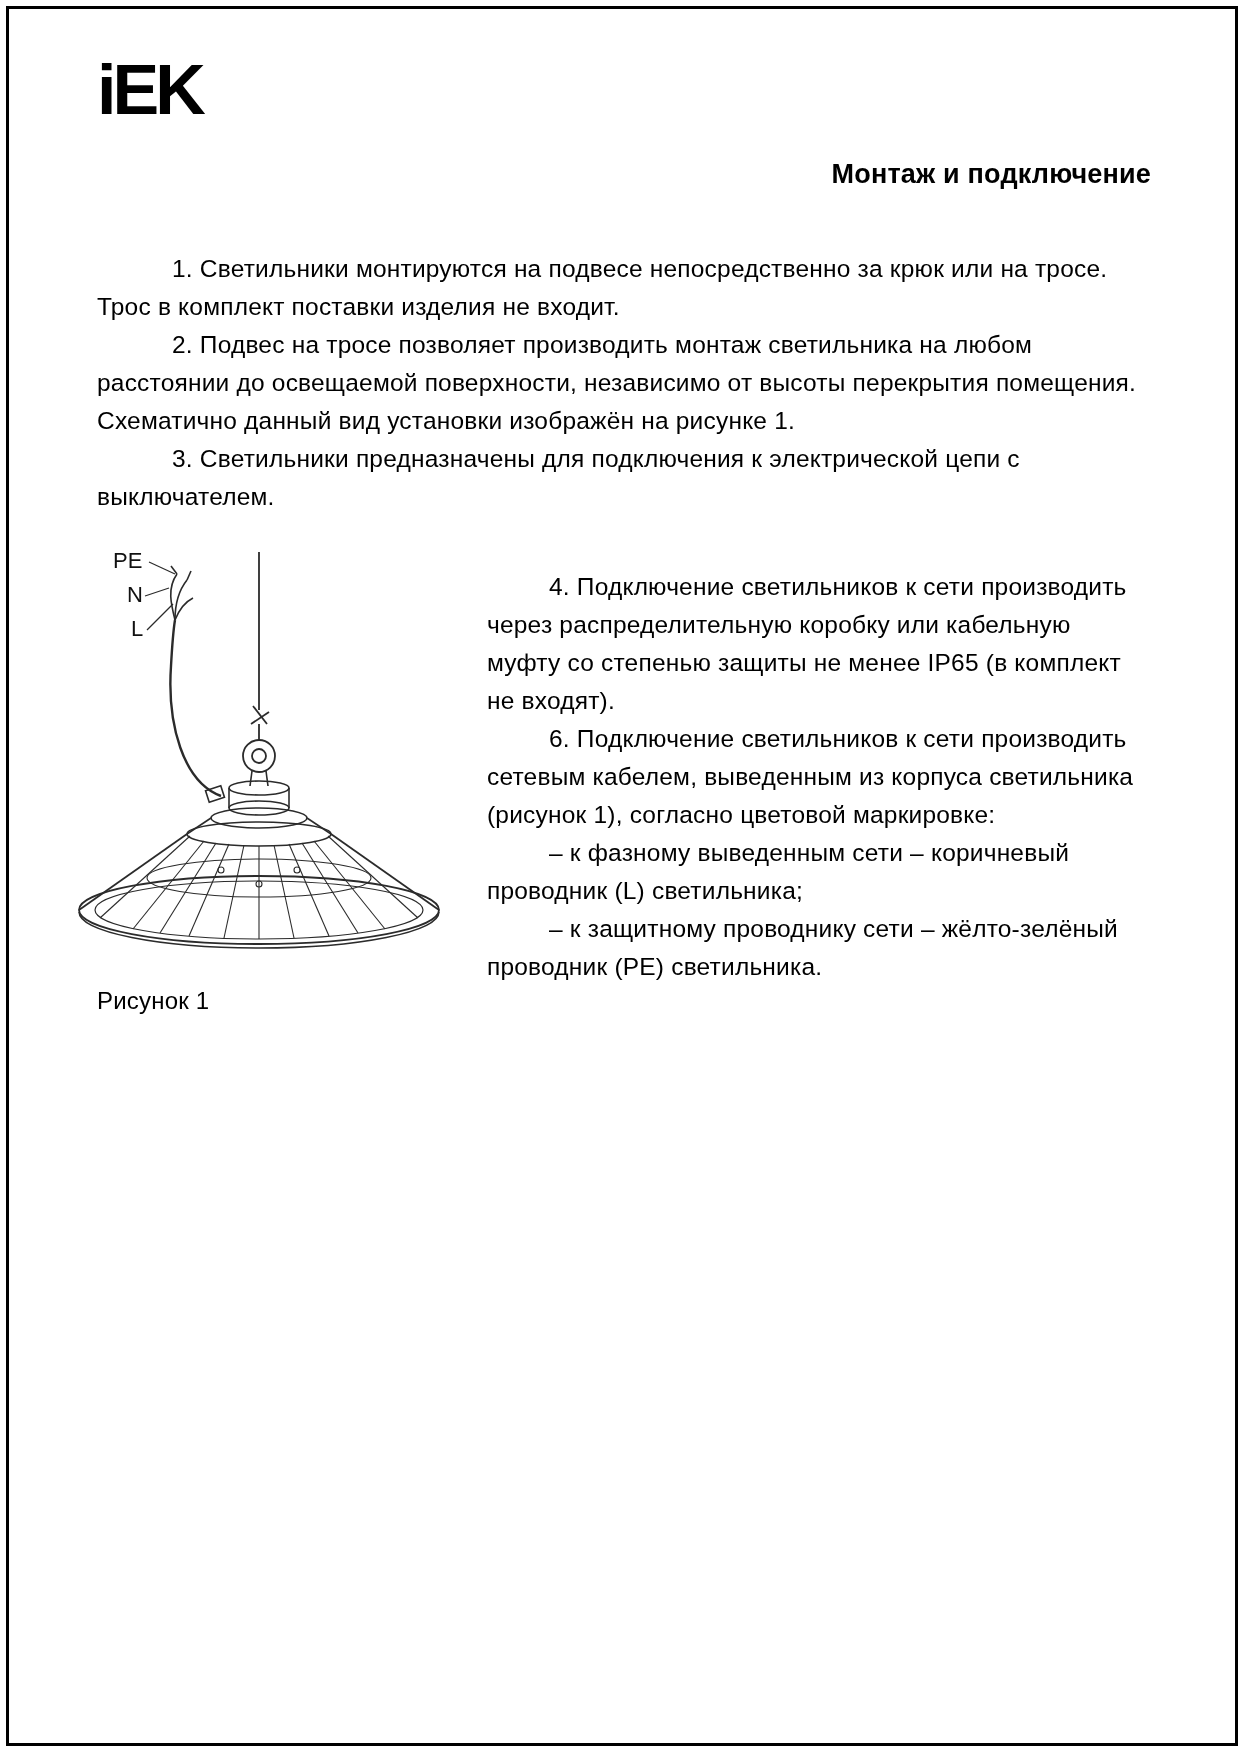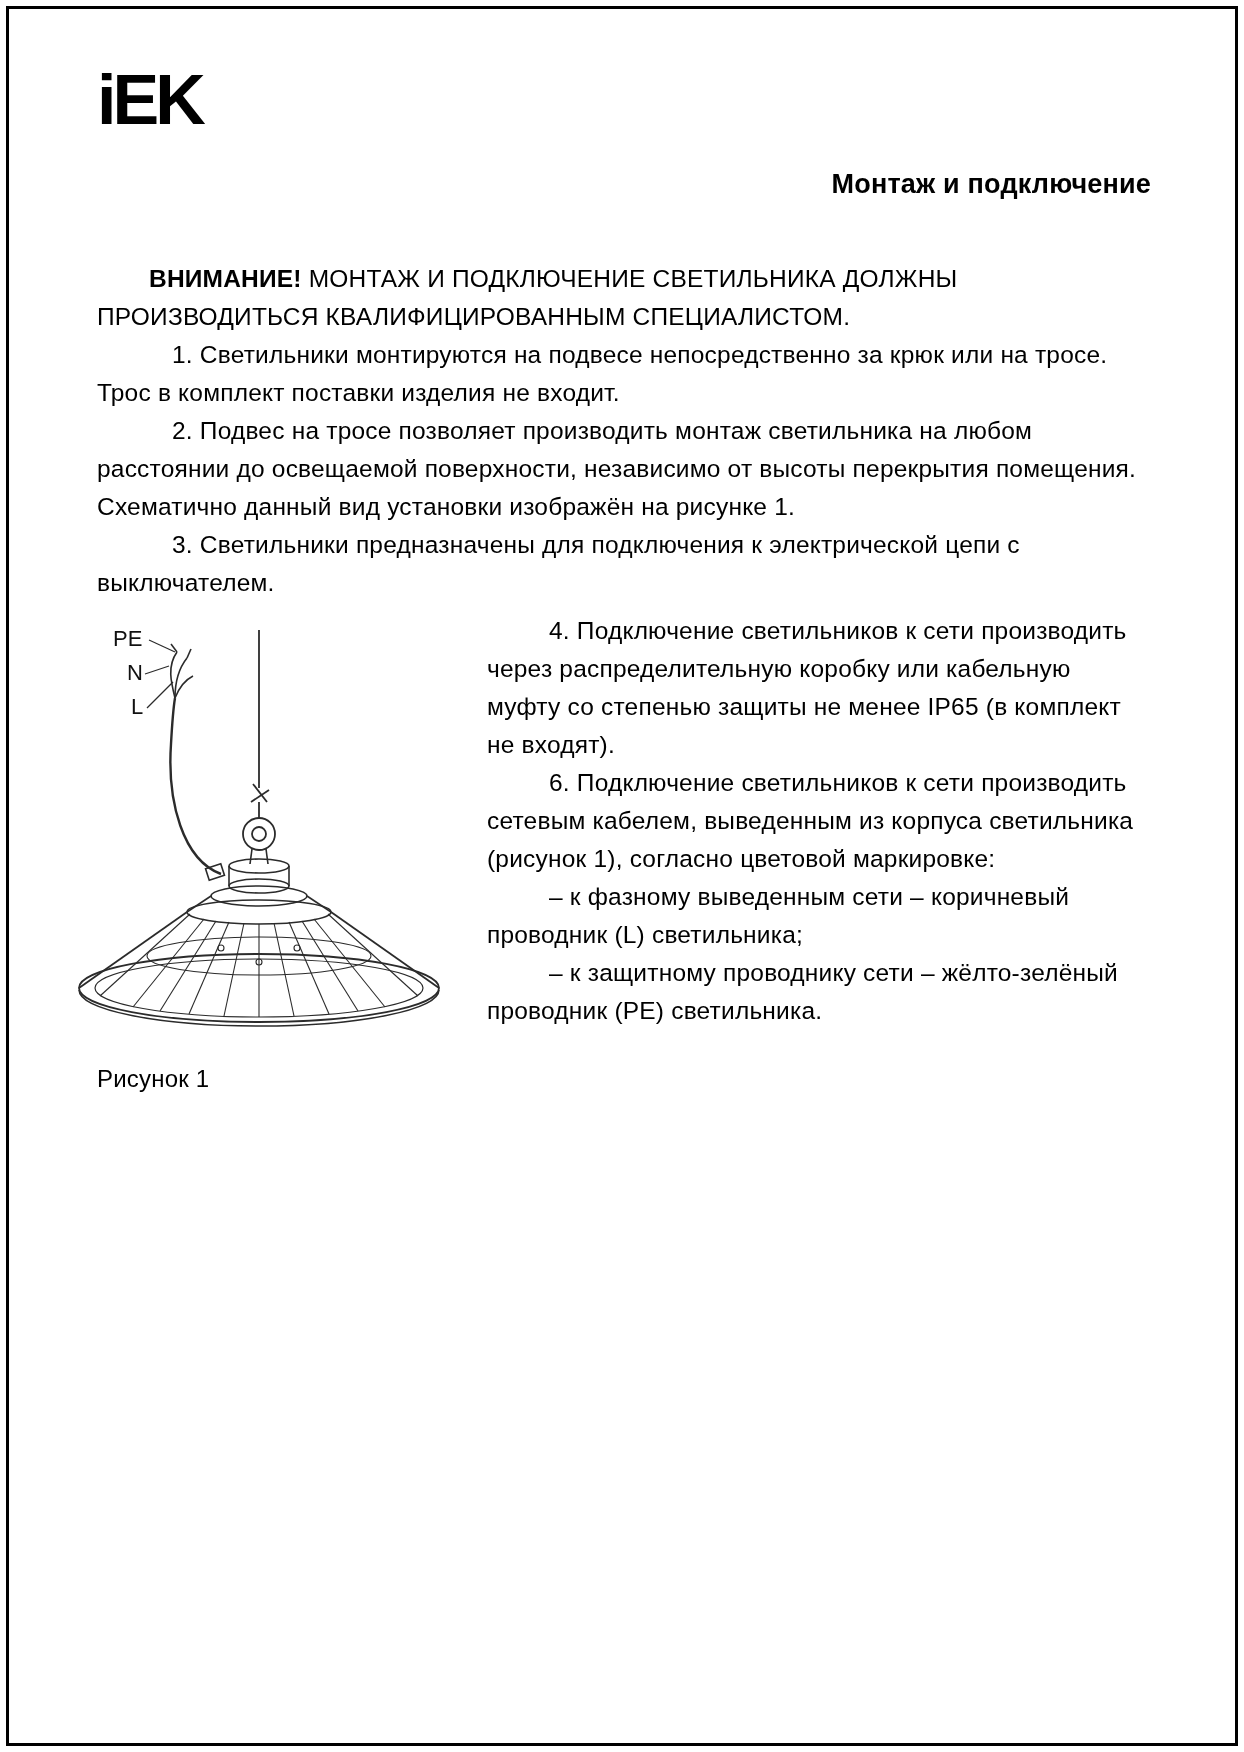--- a/index.html
+++ b/index.html
@@ -18,40 +18,39 @@
     position:relative;
     background:#fff;
     overflow:hidden;
   }
   .logo {
     font-size:70px;
     font-weight:900;
     letter-spacing:-4px;
     line-height:1;
     color:#000;
-    margin-top:10px;
   }
   .heading {
     font-size:27px;
     font-weight:bold;
     margin-top:34px;
     letter-spacing:0.2px;
     text-align:right;
   }
   .content {
     margin-top:60px;
     font-size:24.5px;
     line-height:38px;
     letter-spacing:0.2px;
   }
   .content p { margin:0; }
   p.warn { text-indent:52px; }
   p.warn b { font-weight:bold; }
   p.num { text-indent:75px; }
-  .columns { display:flex; margin-top:10px; }
+  .columns { display:flex; margin-top:18px;align-items:center; }
   .col-left { width:390px; flex:none; }
   .col-right { flex:1; min-width:0; }
   .col-right p { text-indent:62px; }
   .fig-svg { display:block; margin-left:-26px; margin-top:4px; }
   .fig-caption { font-size:24px; margin-top:12px; }
   .diagram-line { stroke:#2b2b2b; fill:none; }
   svg text {
     font-family:"Liberation Sans", sans-serif;
     font-size:22px;
     fill:#111;
@@ -61,21 +60,20 @@
 <body>
 
 <div class="page">
 
   <div class="logo">iEK</div>
 
   <h1 class="heading">Монтаж и подключение</h1>
 
   <div class="content">
 
-    <p class="warn"><b>ВНИМАНИЕ!</b><span> МОНТАЖ И ПОДКЛЮЧЕНИЕ СВЕТИЛЬНИКА ДОЛЖНЫ ПРОИЗВОДИТЬСЯ КВАЛИФИЦИРОВАННЫМ СПЕЦИАЛИСТОМ.</span></p>
 
     <p class="num">1. Светильники монтируются на подвесе непосредственно за крюк или на тросе. Трос в комплект поставки изделия не входит.</p>
     <p class="num">2. Подвес на тросе позволяет производить монтаж светильника на любом расстоянии до освещаемой поверхности, независимо от высоты перекрытия помещения. Схематично данный вид установки изображён на рисунке 1.</p>
     <p class="num">3. Светильники предназначены для подключения к электрической цепи с выключателем.</p>
 
     <div class="columns">
 
       <div class="col-left">
         <figure>
           <svg class="fig-svg" width="400" height="432" viewBox="0 0 400 432" aria-hidden="true">

